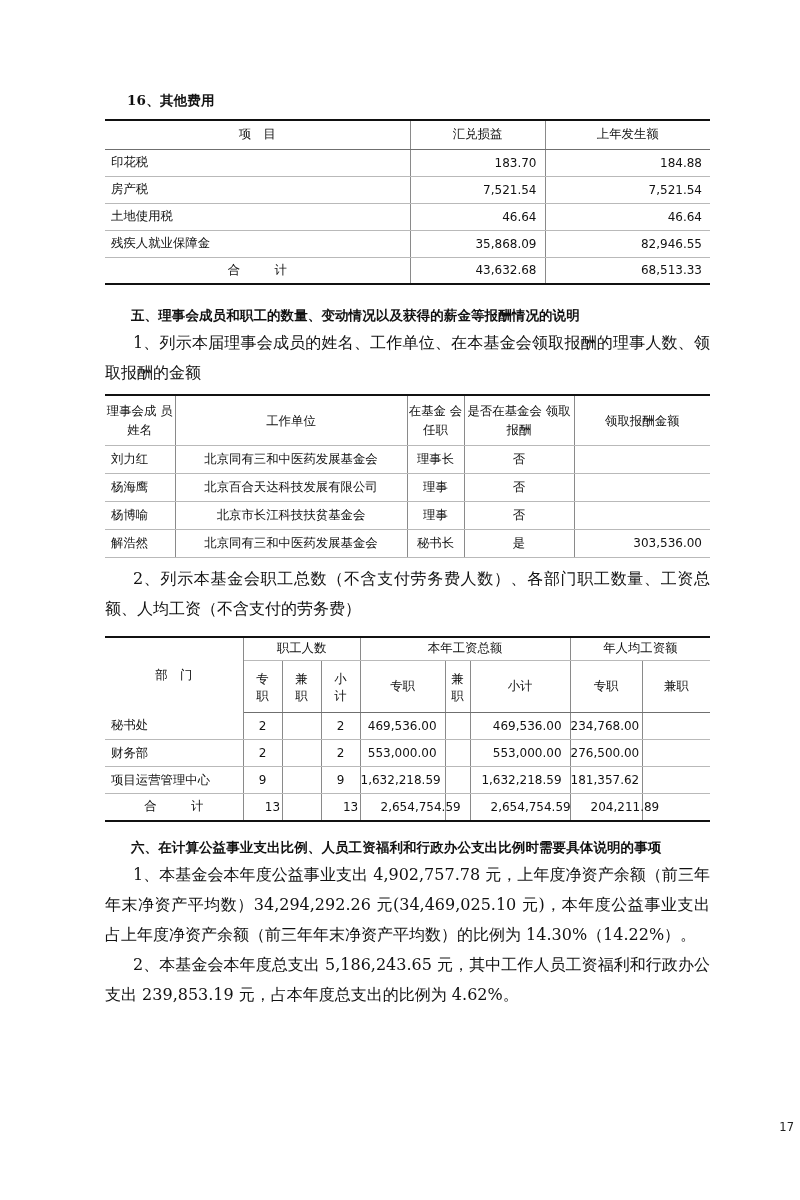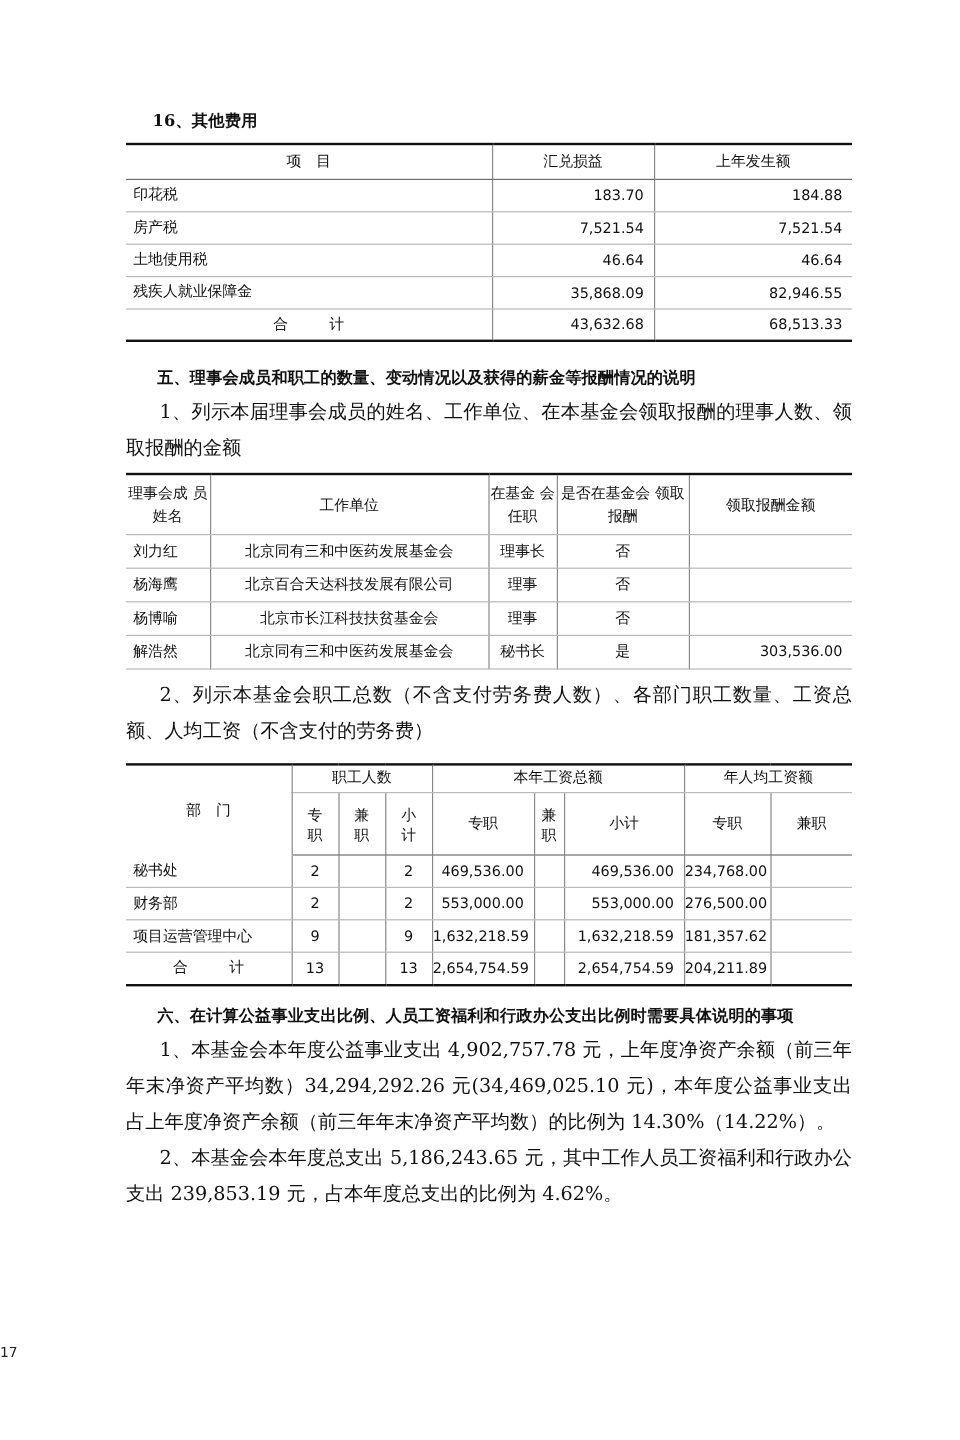--- a/index.html
+++ b/index.html
@@ -57,21 +57,21 @@
     font-size: 12.4px;
     table-layout: fixed;
   }
   td, th {
     padding: 0;
     font-weight: normal;
     vertical-align: middle;
     box-sizing: border-box;
   }
   .rule-top  { border-top: 2.1px solid #111; }
-  .rule-bot  { border-bottom: 2.1px solid #111; }
+  .rule-bot  { border-bottom: 2.1px solid #111; padding-left: 20px; }
   .hline     { border-bottom: 0.9px solid #b9b9b9; }
   .hline-dk  { border-bottom: 1px solid #6f6f6f; }
   .vline     { border-right: 1px solid #8a8a8a; }
 
   .cL { text-align: left;  padding-left: 6px; }
   .cC { text-align: center; }
   .cR { text-align: right; padding-right: 8px; }
 
   
   .t-other td { height: 27px; }
@@ -92,24 +92,25 @@
     letter-spacing: 0;
   }
   .vert span { display: block; }
 
   
   .folio {
     position: absolute;
     left: 0;
     top: 1120px;
     width: 778px;
-    text-align: left;
+    text-align: right;
     font-size: 11.5px;
     font-family: "DejaVu Sans", "Liberation Sans", sans-serif;
     color: #222;
+    padding-left: 16px;
   }
   .num { font-family: "DejaVu Sans", "Liberation Sans", sans-serif; font-size: 12px; }
 </style>
 </head>
 <body>
 
 <div class="page">
 
   <div class="sec-num-head">16、其他费用</div>
 

